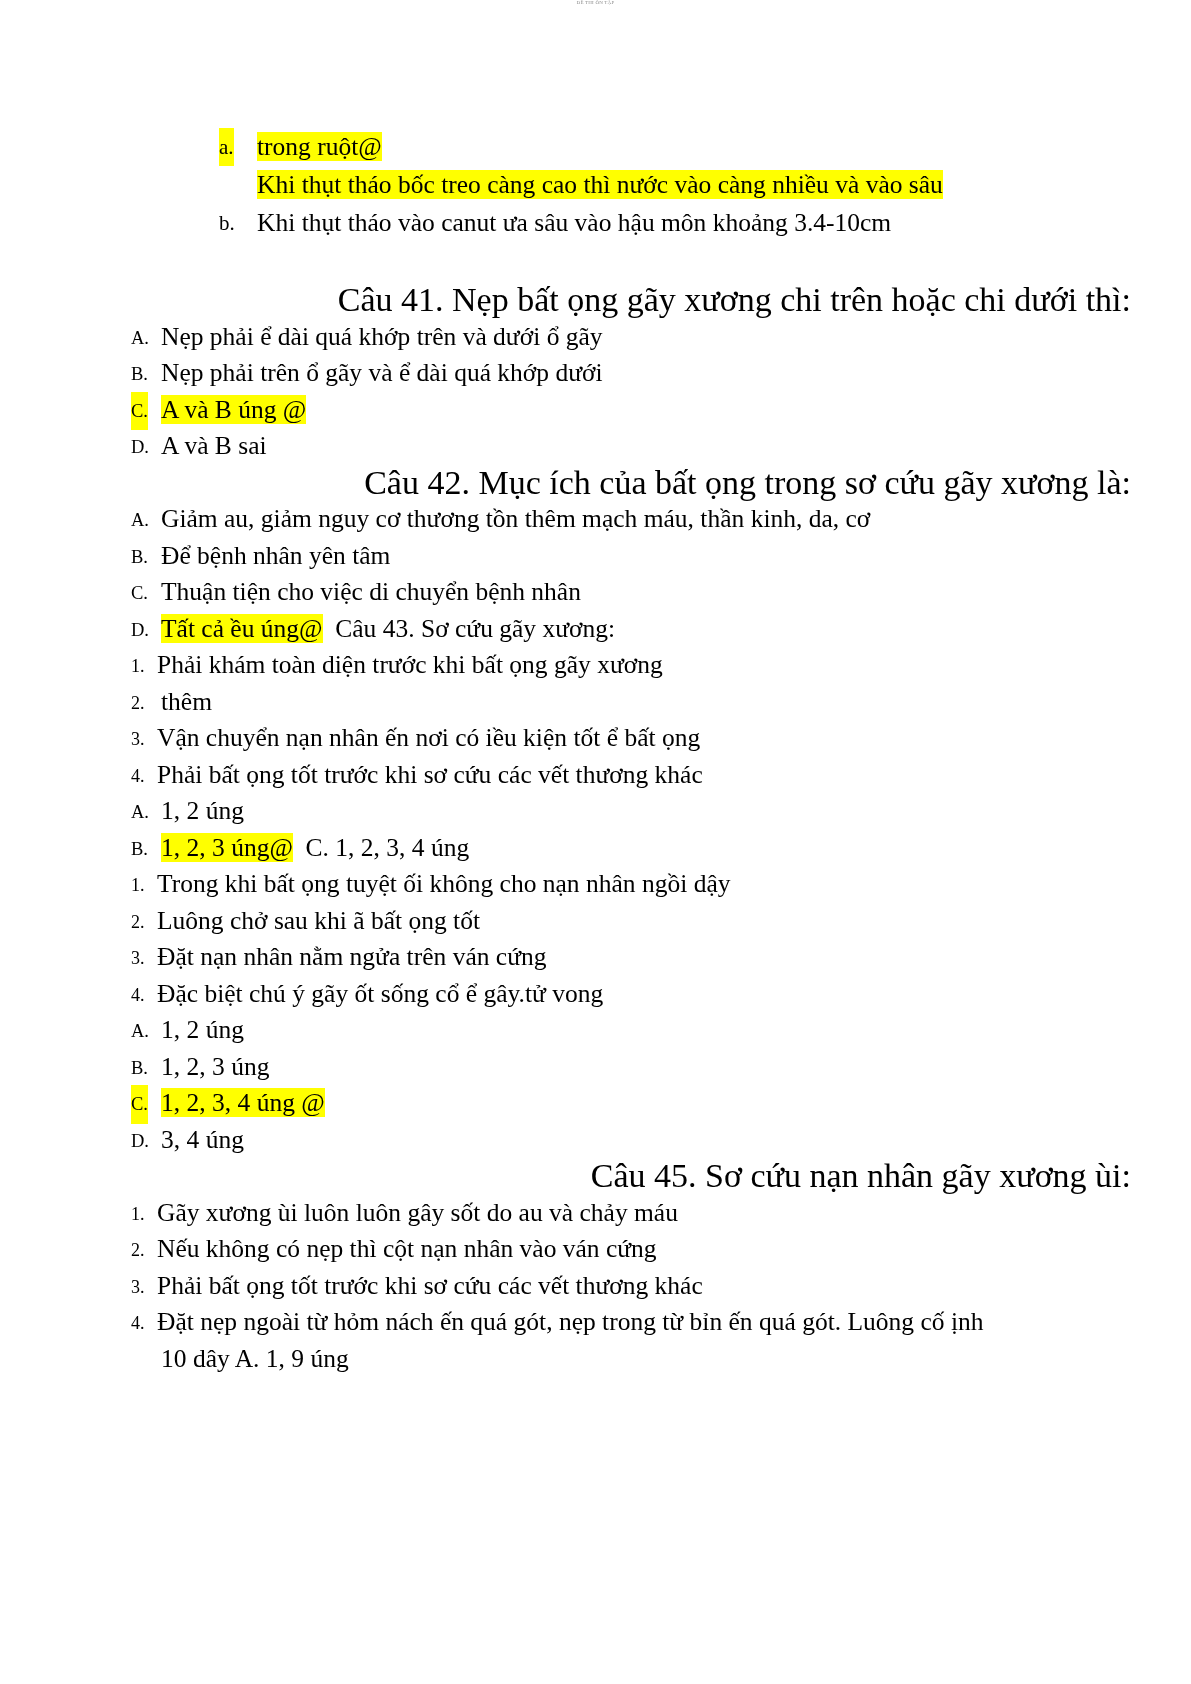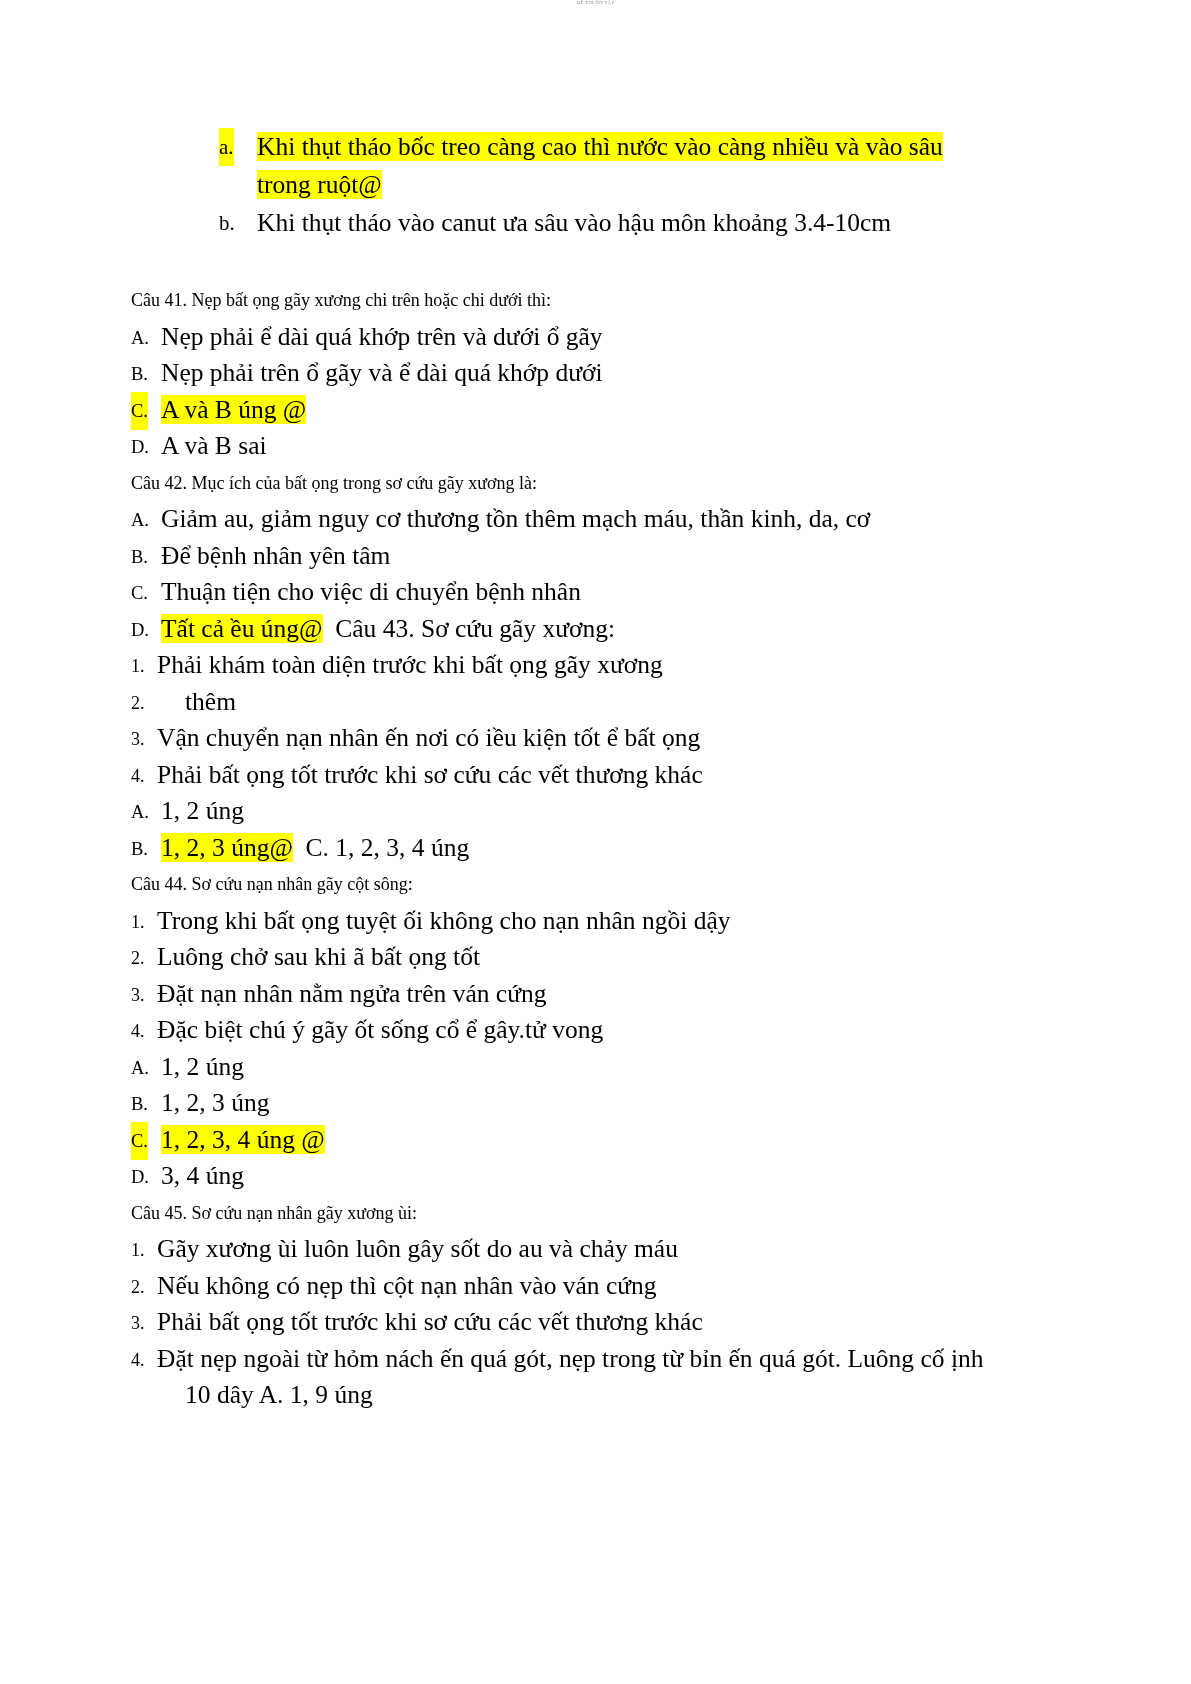--- a/index.html
+++ b/index.html
@@ -70,23 +70,24 @@
   }
   .sub-item .txt {
     display: block;
   }
   .sub-item.wrap .txt {
     white-space: normal;
   }
 
   
   .q-row {
-    font-size: 18px;
+    font-size: 34px;
     line-height: 36.5px;
     white-space: nowrap;
+    text-align: right;
   }
 
   
   .opt-row {
     position: relative;
     padding-left: 30px;
     font-size: 25.5px;
     line-height: 36.5px;
     white-space: nowrap;
   }
@@ -106,41 +107,41 @@
     line-height: 36.5px;
   }
   .num-row > .num {
     position: absolute;
     left: 0;
     top: 0;
     font-size: 18px;
     line-height: 38.5px;
   }
   .num-row .line1 { white-space: nowrap; display: block; }
-  .num-row .line2 { white-space: nowrap; display: block; padding-left: 4px; margin-left: 24px; }
+  .num-row .line2 { white-space: nowrap; display: block; padding-left: 4px; }
 
   .gap-lg { height: 40px; }
 
   .inline-tail { white-space: pre; }
 </style>
 </head>
 <body>
 
 <div class="page">
 
   <div class="header-artifact">ĐỀ THI ÔN TẬP</div>
 
   <div class="body-col">
 
     <div class="sub-list">
 
       <div class="sub-item wrap">
         <span class="marker hl">a.</span>
+        <span class="txt"><span class="hl">trong ruột@</span></span>
         <span class="txt"><span class="hl">Khi thụt tháo bốc treo càng cao thì nước vào càng nhiều và vào sâu</span></span>
-        <span class="txt"><span class="hl">trong ruột@</span></span>
       </div>
 
       <div class="sub-item">
         <span class="marker">b.</span>
         <span class="txt">Khi thụt tháo vào canut ưa sâu vào hậu môn khoảng 3.4-10cm</span>
       </div>
 
     </div>
 
     <div class="gap-lg"></div>
@@ -202,21 +203,20 @@
 
     <div class="opt-row">
       <span class="letter">A.</span>
       <span>1, 2 úng</span>
     </div>
     <div class="opt-row">
       <span class="letter">B.</span>
       <span class="hl">1, 2, 3 úng@</span><span class="inline-tail">  C. 1, 2, 3, 4 úng</span>
     </div>
 
-    <div class="q-row">Câu 44. Sơ cứu nạn nhân gãy cột sông:</div>
 
     <div class="num-row">
       <span class="num">1.</span>
       <span class="line1">Trong khi bất ọng tuyệt ối không cho nạn nhân ngồi dậy</span>
     </div>
     <div class="num-row">
       <span class="num">2.</span>
       <span class="line1">Luông chở sau khi ã bất ọng tốt</span>
     </div>
     <div class="num-row">

